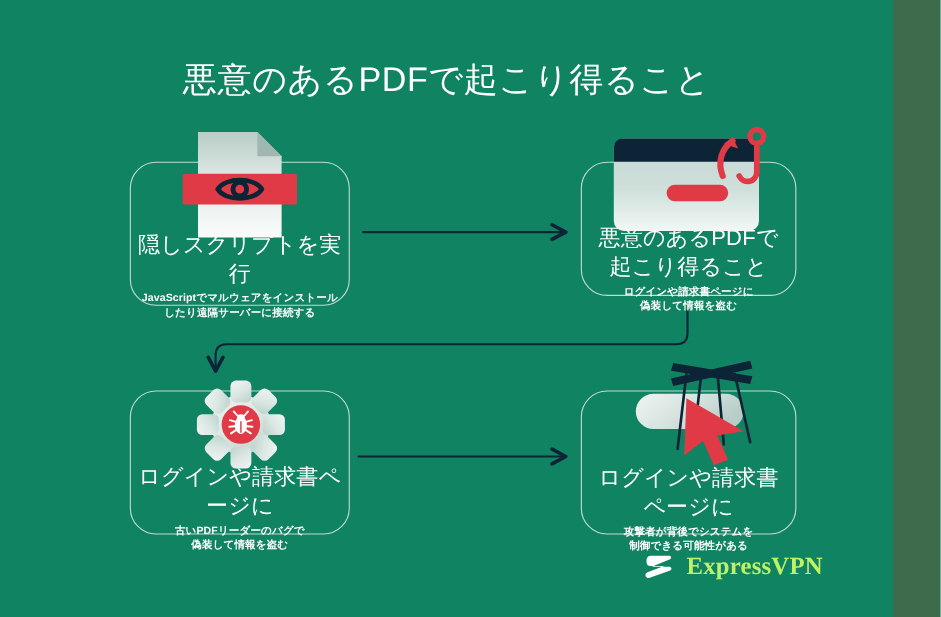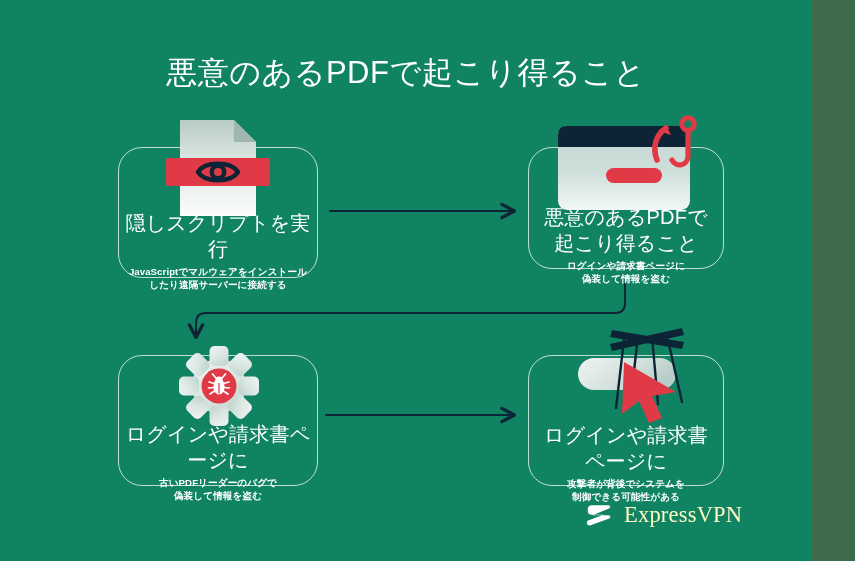--- a/index.html
+++ b/index.html
@@ -87,24 +87,24 @@
   }
 
   
   #logo {
     position:absolute;
     left:584px; top:500px;
     display:flex; align-items:center; gap:10px;
   }
   #logo .mark { width:30px; height:30px; flex:0 0 auto; }
   #logo .wordmark {
-    color:#fef9c3;
+    color:#bef264;
     font-family:"Liberation Serif", "DejaVu Serif", serif;
     font-size:22.5px;
-    font-weight:400;
+    font-weight:700;
     letter-spacing:0.2px;
     white-space:nowrap;
   }
 </style>
 </head>
 <body>
 
 <div id="stage">
   <div id="canvas">
 

